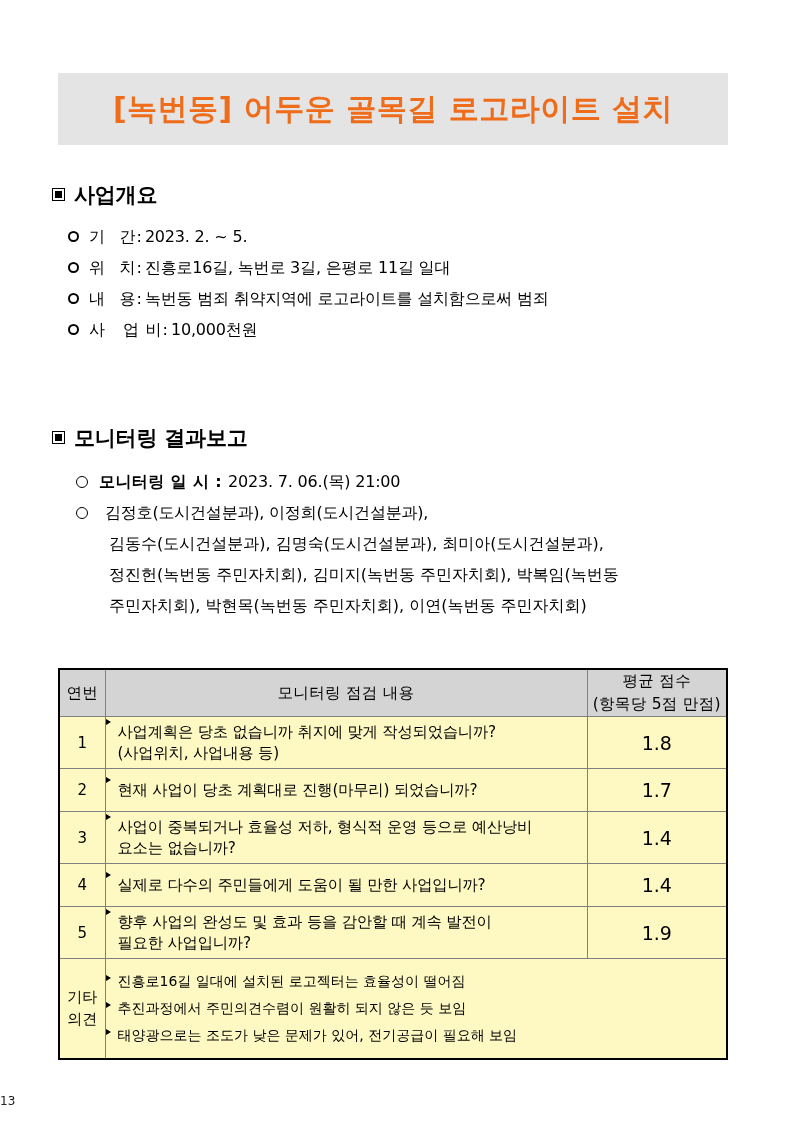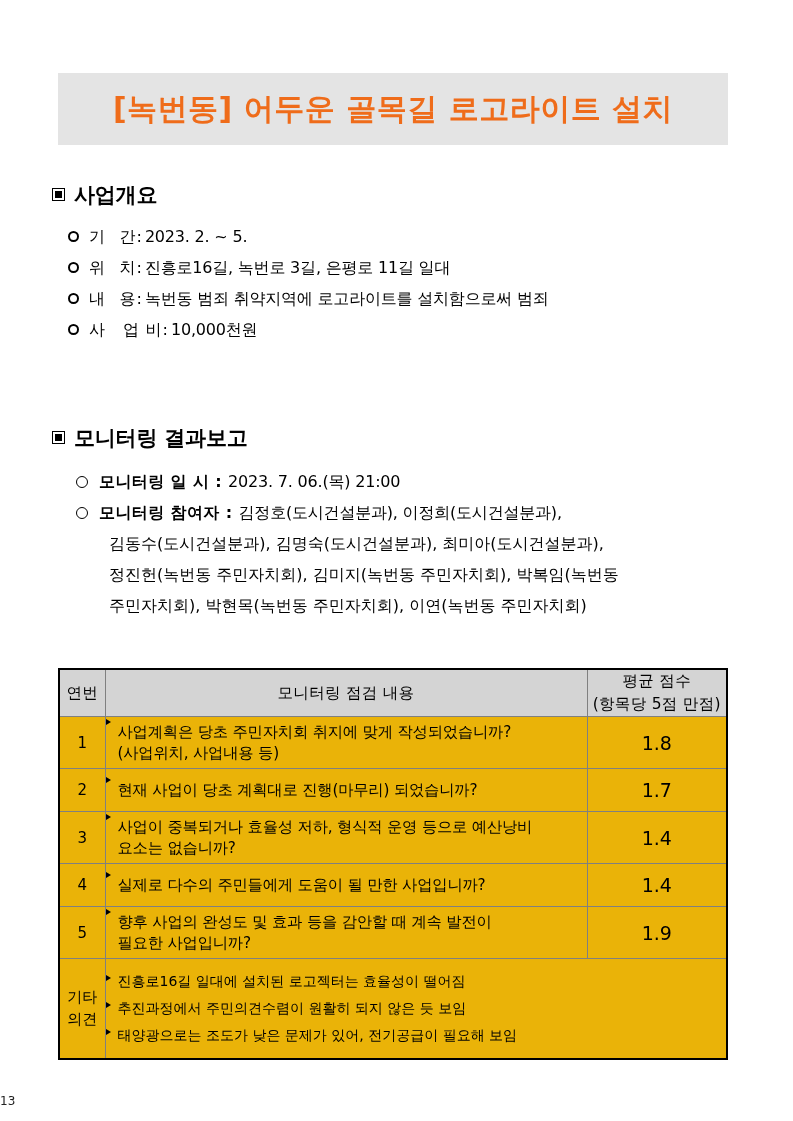--- a/index.html
+++ b/index.html
@@ -130,21 +130,21 @@
   .tbl-wrap {
     position: absolute;
     left: 58px;
     top: 652px;
     width: 670px;
   }
   table.mon {
     border-collapse: collapse;
     width: 670px;
     table-layout: fixed;
-    background: #eab308;
+    background: #fef9c3;
   }
   table.mon td, table.mon th {
     border: 1px solid #808080;
     padding: 0;
     vertical-align: middle;
     font-weight: normal;
   }
   table.mon { border: 2px solid #000; }
   .hdr-row th {
     background: #d4d4d4;
@@ -264,21 +264,20 @@
     </div>
 
     <ul class="blist" style="margin-top:14px; margin-left:24px;">
       <li class="bitem">
         <span class="ring-thin"></span>
         <span class="bold-lbl">모니터링 일 시 :</span>
         <span class="val" style="margin-left:6px;">2023. 7. 06.(목) 21:00</span>
       </li>
       <li class="bitem">
         <span class="ring-thin"></span>
-        <span class="bold-lbl">모니터링 참여자 :</span>
         <span class="val" style="margin-left:6px;">김정호(도시건설분과), 이정희(도시건설분과),</span>
       </li>
       <li class="cont-line" style="padding-left:33px;">김동수(도시건설분과), 김명숙(도시건설분과), 최미아(도시건설분과),</li>
       <li class="cont-line" style="padding-left:33px;">정진헌(녹번동 주민자치회), 김미지(녹번동 주민자치회), 박복임(녹번동</li>
       <li class="cont-line" style="padding-left:33px;">주민자치회), 박현목(녹번동 주민자치회), 이연(녹번동 주민자치회)</li>
     </ul>
   </div>
 
   <div class="tbl-wrap">
     <table class="mon">
@@ -297,21 +296,21 @@
           </th>
         </tr>
       </thead>
       <tbody>
         <tr style="height:52px;">
           <td class="cell-no">1</td>
           <td class="cell-txt">
             <div class="tline">
               <span class="tri"></span>
               <span class="tline-body">
-                <span class="wsp">사업계획은 당초 주민자치회 취지에 맞게 작성되었습니까?</span><br>
+                <span class="wsp">사업계획은 당초 없습니까 취지에 맞게 작성되었습니까?</span><br>
                 <span class="wsp">(사업위치, 사업내용 등)</span>
               </span>
             </div>
           </td>
           <td class="cell-score">1.8</td>
         </tr>
         <tr style="height:43px;">
           <td class="cell-no">2</td>
           <td class="cell-txt">
             <div class="tline">

